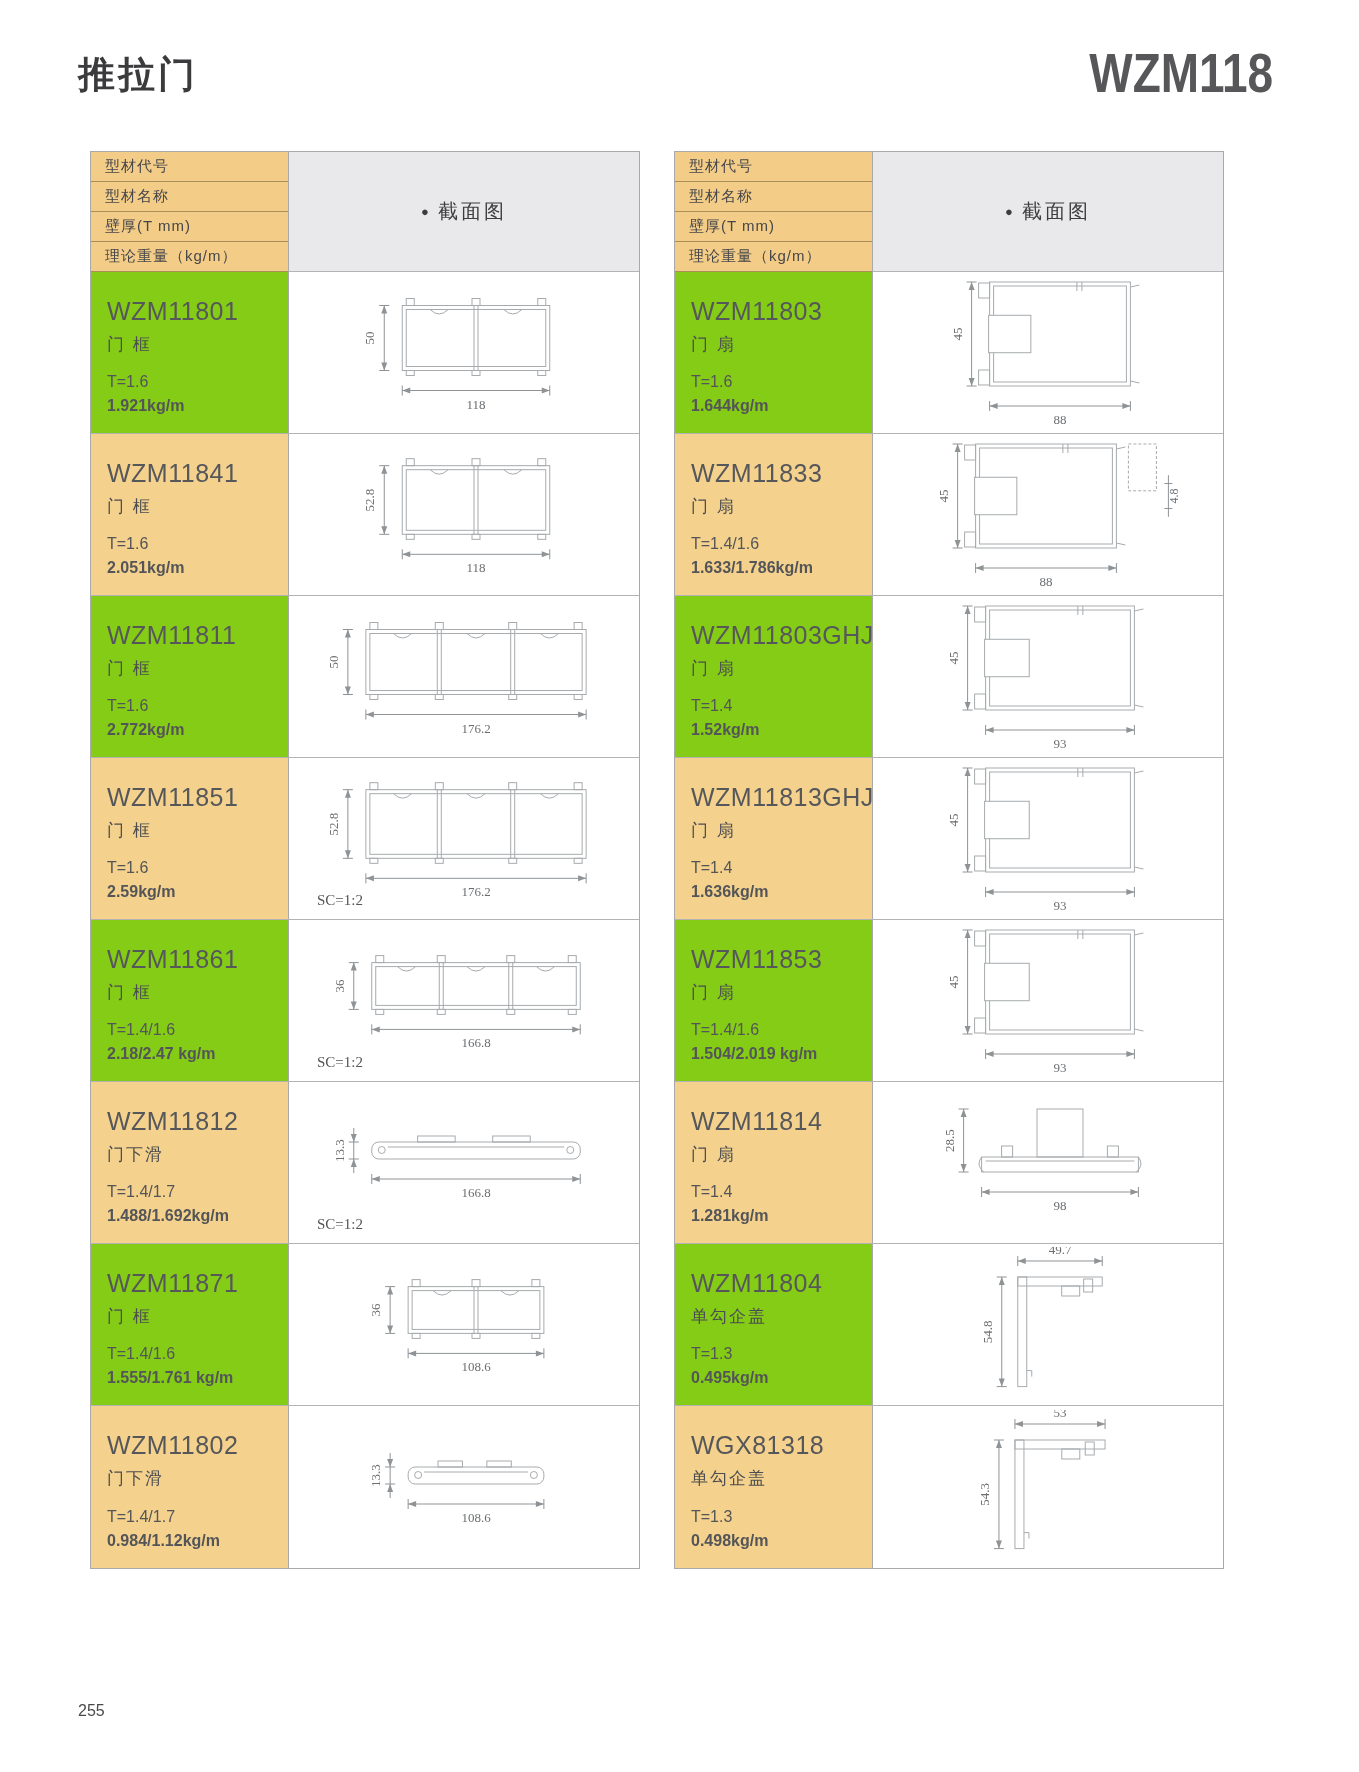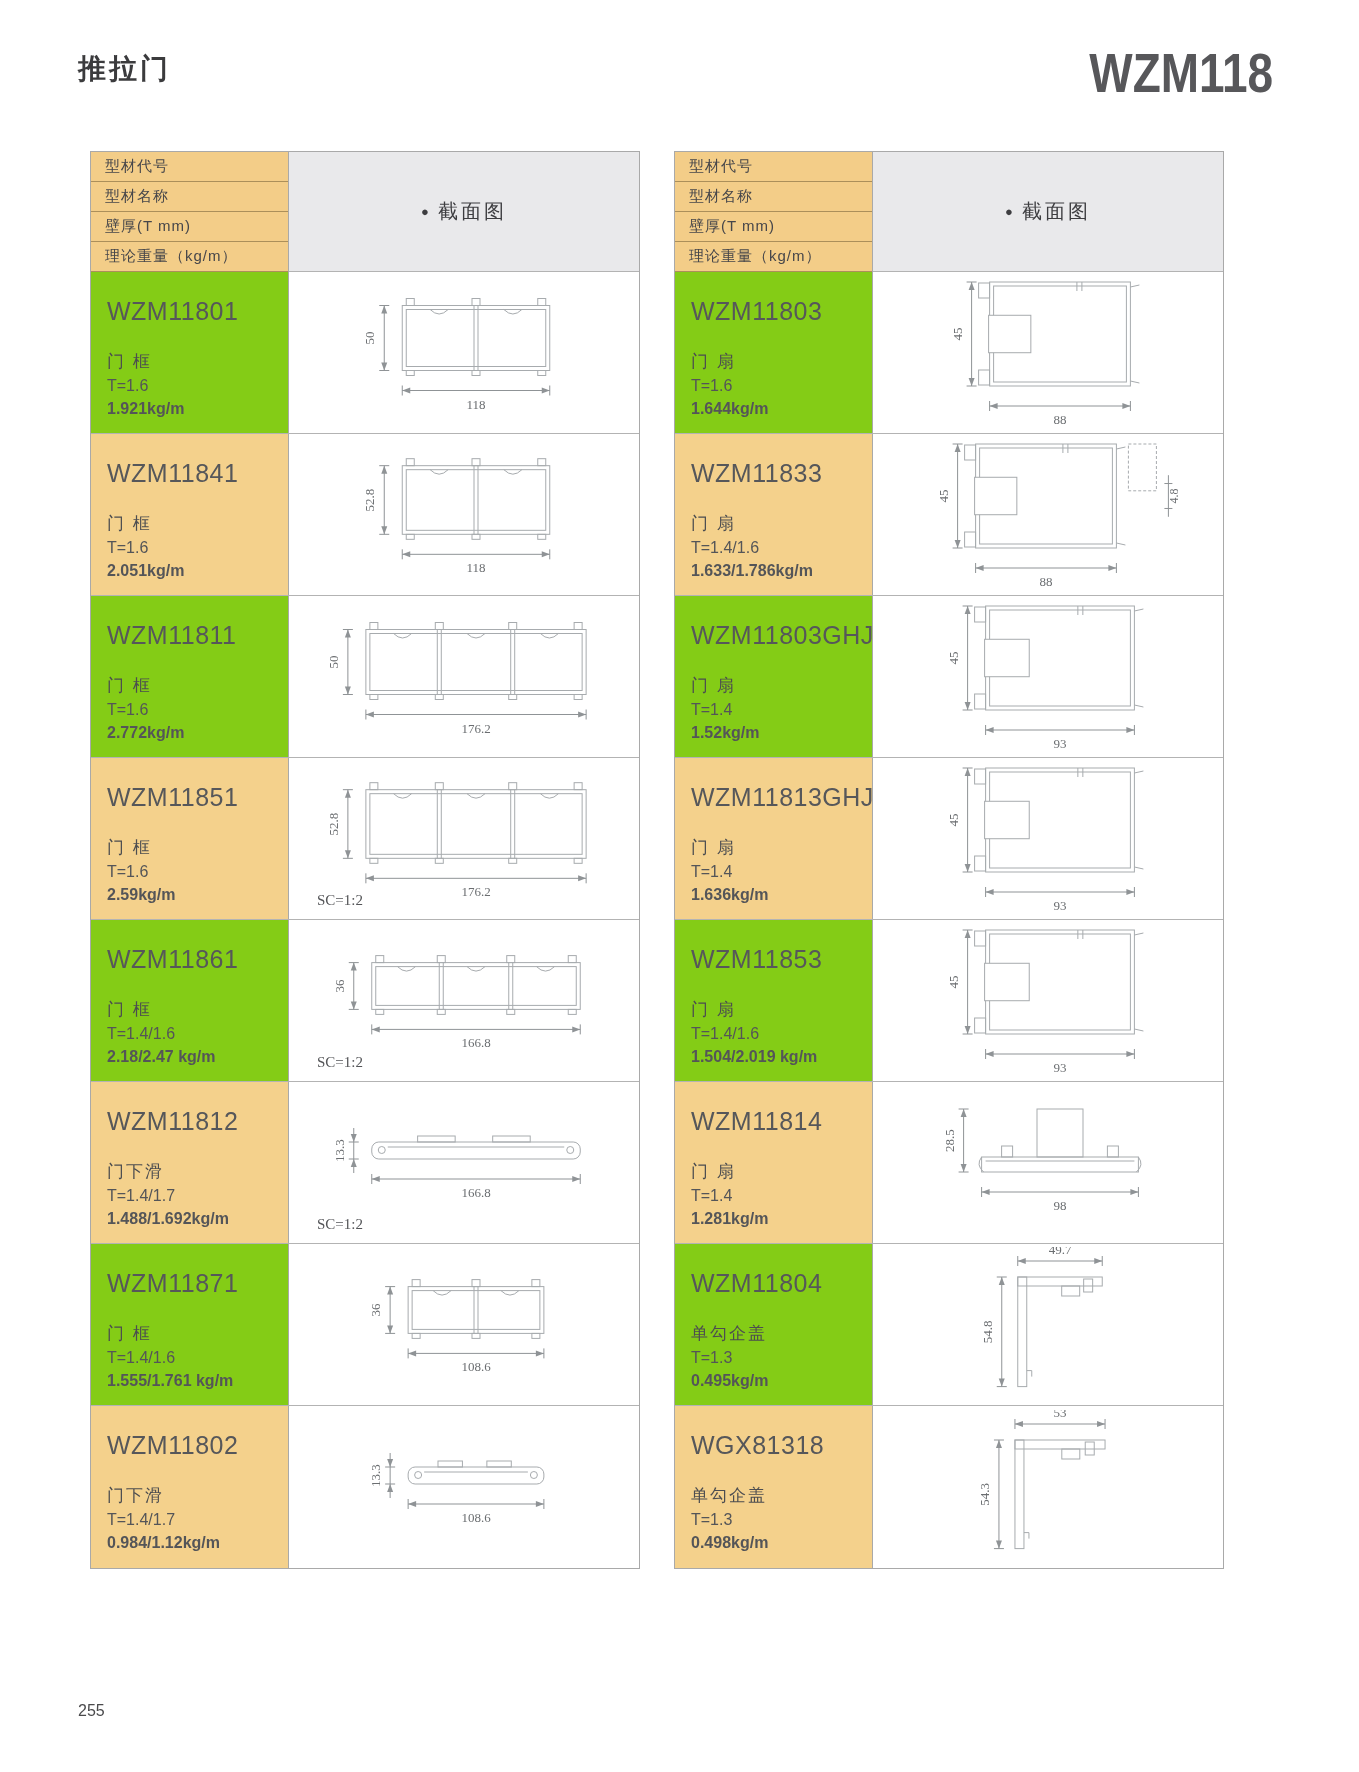--- a/index.html
+++ b/index.html
@@ -1,21 +1,21 @@
 <!DOCTYPE html>
 <html><head>
 <meta charset="utf-8">
 <style>
   html,body{margin:0;padding:0;}
   body{
     width:1359px;height:1772px;position:relative;background:#ffffff;
     font-family:"Liberation Sans","DejaVu Sans",sans-serif;color:#58595b;
     overflow:hidden;
   }
-  .cat-title{position:absolute;left:78px;top:50px;font-size:28px;font-weight:600;
+  .cat-title{position:absolute;left:78px;top:50px;font-size:37px;font-weight:600;
     color:#3b3b3d;letter-spacing:3px;font-family:Liberation Serif, serif;}
   .model-title{position:absolute;right:86px;top:40px;font-size:56px;font-weight:700;
     color:#57575a;transform:scaleX(.82);transform-origin:100% 50%;letter-spacing:0px;}
   .ptable{position:absolute;top:151px;width:548px;border:1px solid #a9a9a9;
     background:#fff;box-sizing:content-box;}
   .t-left{left:90px;}
   .t-right{left:674px;}
   .thead{display:flex;height:120px;text-align:right;}
   .th-left{width:198px;border-right:1px solid #a9a9a9;box-sizing:border-box;}
   .th-row{height:30px;box-sizing:border-box;border-bottom:1px solid #ab8f5a;
@@ -25,21 +25,21 @@
     font-size:20px;color:#3d3d40;letter-spacing:3px;border-bottom:1px solid #b3b3b3;
     box-sizing:border-box;}
   .bullet{font-size:13px;margin-right:9px;letter-spacing:0;}
   .row{display:flex;height:162px;box-sizing:border-box;border-bottom:1px solid #b3b3b3;}
   .row:last-child{border-bottom:none;}
   .cell-left{width:198px;box-sizing:border-box;border-right:1px solid #a9a9a9;
     padding:26px 8px 16px 16px;display:flex;flex-direction:column;}
   .bg-gray{background:#84cc16;}
   .bg-tan{background:#f4d18c;}
   .code{font-size:25px;color:#56575a;letter-spacing:.5px;line-height:1.1;}
-  .pname{font-size:17px;color:#4c4d50;margin-top:24px;letter-spacing:2px;}
+  .pname{font-size:17px;color:#4c4d50;margin-top:7px;letter-spacing:2px;}
   .thick{margin-top:auto;font-size:16px;color:#545558;line-height:1.6;}
   .weight{font-size:16px;color:#545558;line-height:1.4;font-weight:bold;}
   .cell-right{flex:1;position:relative;display:flex;align-items:center;justify-content:center;
     background:#fff;overflow:hidden;font-family:Liberation Serif, serif;}
   .sc{position:absolute;left:28px;bottom:10px;font-size:15px;color:#545558;}
   .page-number{position:absolute;left:78px;top:1666px;font-size:16px;color:#4a4a4c;margin-top:36px;}
   svg.diagram{width:340px;height:155px;display:block;}
 </style>
 </head>
 <body>

